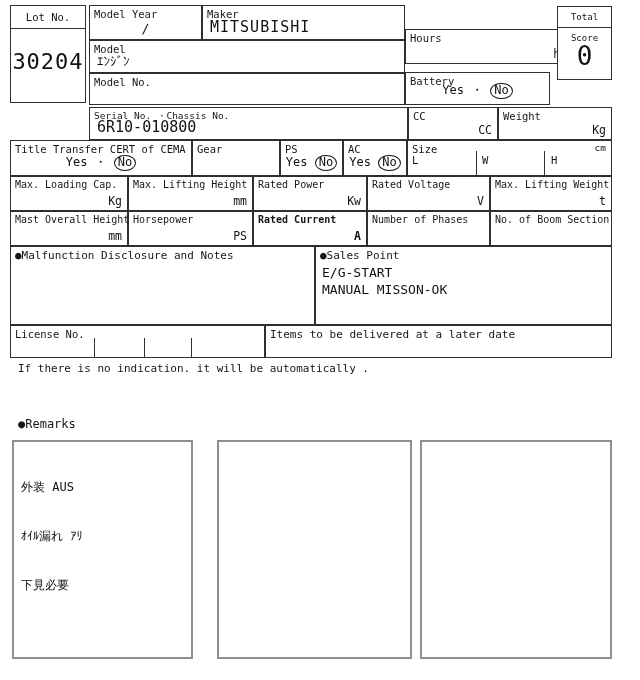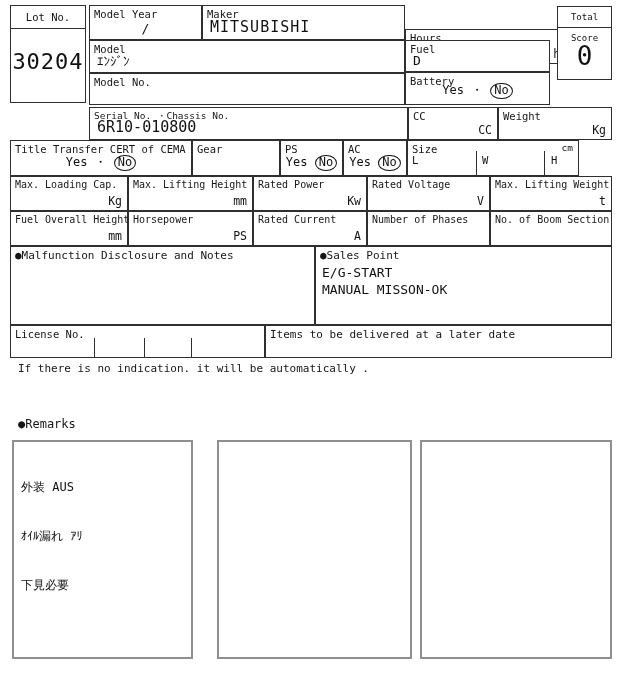--- a/index.html
+++ b/index.html
@@ -52,24 +52,20 @@
 
   <div class="cell" style="left:557px;top:6px;width:55px;height:74px;">
     <div class="header-split" style="height:20px;font-size:9px;line-height:21px;">Total Score</div>
     <div class="val-center huge" style="bottom:8px;">0</div>
   </div>
 
   <div class="cell" style="left:89px;top:40px;width:316px;height:33px;">
     <span class="lbl">Model</span>
     <span class="val-left v13">ｴﾝｼﾞﾝ</span>
   </div>
-  <div class="cell" style="left:405px;top:40px;width:145px;height:32px;">
-    <span class="lbl">Fuel</span>
-    <span class="val-left v13">D</span>
-  </div>
 
   <div class="cell" style="left:89px;top:73px;width:316px;height:32px;">
     <span class="lbl">Model No.</span>
   </div>
   <div class="cell" style="left:405px;top:72px;width:145px;height:33px;">
     <span class="lbl">Battery</span>
     <span class="val-center v12" style="bottom:5px;">
       <span>Yes</span>
       <span>・</span>
       <span class="circled">No</span>
@@ -107,21 +103,21 @@
       <span class="circled">No</span>
     </span>
   </div>
   <div class="cell" style="left:343px;top:140px;width:64px;height:36px;">
     <span class="lbl">AC</span>
     <span class="val-center v12" style="bottom:4px;">
       <span>Yes</span>
       <span class="circled">No</span>
     </span>
   </div>
-  <div class="cell" style="left:407px;top:140px;width:172px;height:36px;">
+  <div class="cell" style="left:407px;top:140px;width:205px;height:36px;">
     <span class="lbl">Size</span>
     <span style="position:absolute;right:5px;top:1px;font-size:9.5px;">cm</span>
     <div class="vtick" style="left:68px;top:10px;bottom:0;"></div>
     <div class="vtick" style="left:136px;top:10px;bottom:0;"></div>
     <span style="position:absolute;left:4px;top:13px;font-size:10.5px;">L</span>
     <span style="position:absolute;left:74px;top:13px;font-size:10.5px;">W</span>
     <span style="position:absolute;left:143px;top:13px;font-size:10.5px;">H</span>
   </div>
 
   <div class="cell" style="left:10px;top:176px;width:118px;height:35px;">
@@ -139,28 +135,28 @@
   <div class="cell" style="left:367px;top:176px;width:123px;height:35px;">
     <span class="lbl lbl-spec">Rated Voltage</span>
     <span class="unit">V</span>
   </div>
   <div class="cell" style="left:490px;top:176px;width:122px;height:35px;">
     <span class="lbl lbl-spec">Max. Lifting Weight</span>
     <span class="unit">t</span>
   </div>
 
   <div class="cell" style="left:10px;top:211px;width:118px;height:35px;">
-    <span class="lbl lbl-spec">Fuel Overall Height</span>
+    <span class="lbl lbl-spec">Mast Overall Height</span>
     <span class="unit">mm</span>
   </div>
   <div class="cell" style="left:128px;top:211px;width:125px;height:35px;">
     <span class="lbl lbl-spec">Horsepower</span>
     <span class="unit">PS</span>
   </div>
-  <div class="cell" style="left:253px;top:211px;width:114px;height:35px;">
+  <div class="cell" style="left:253px;top:211px;width:114px;height:35px;font-weight:bold;">
     <span class="lbl lbl-spec">Rated Current</span>
     <span class="unit">A</span>
   </div>
   <div class="cell" style="left:367px;top:211px;width:123px;height:35px;">
     <span class="lbl lbl-spec">Number of Phases</span>
   </div>
   <div class="cell" style="left:490px;top:211px;width:122px;height:35px;">
     <span class="lbl lbl-spec">No. of Boom Section</span>
   </div>
 

